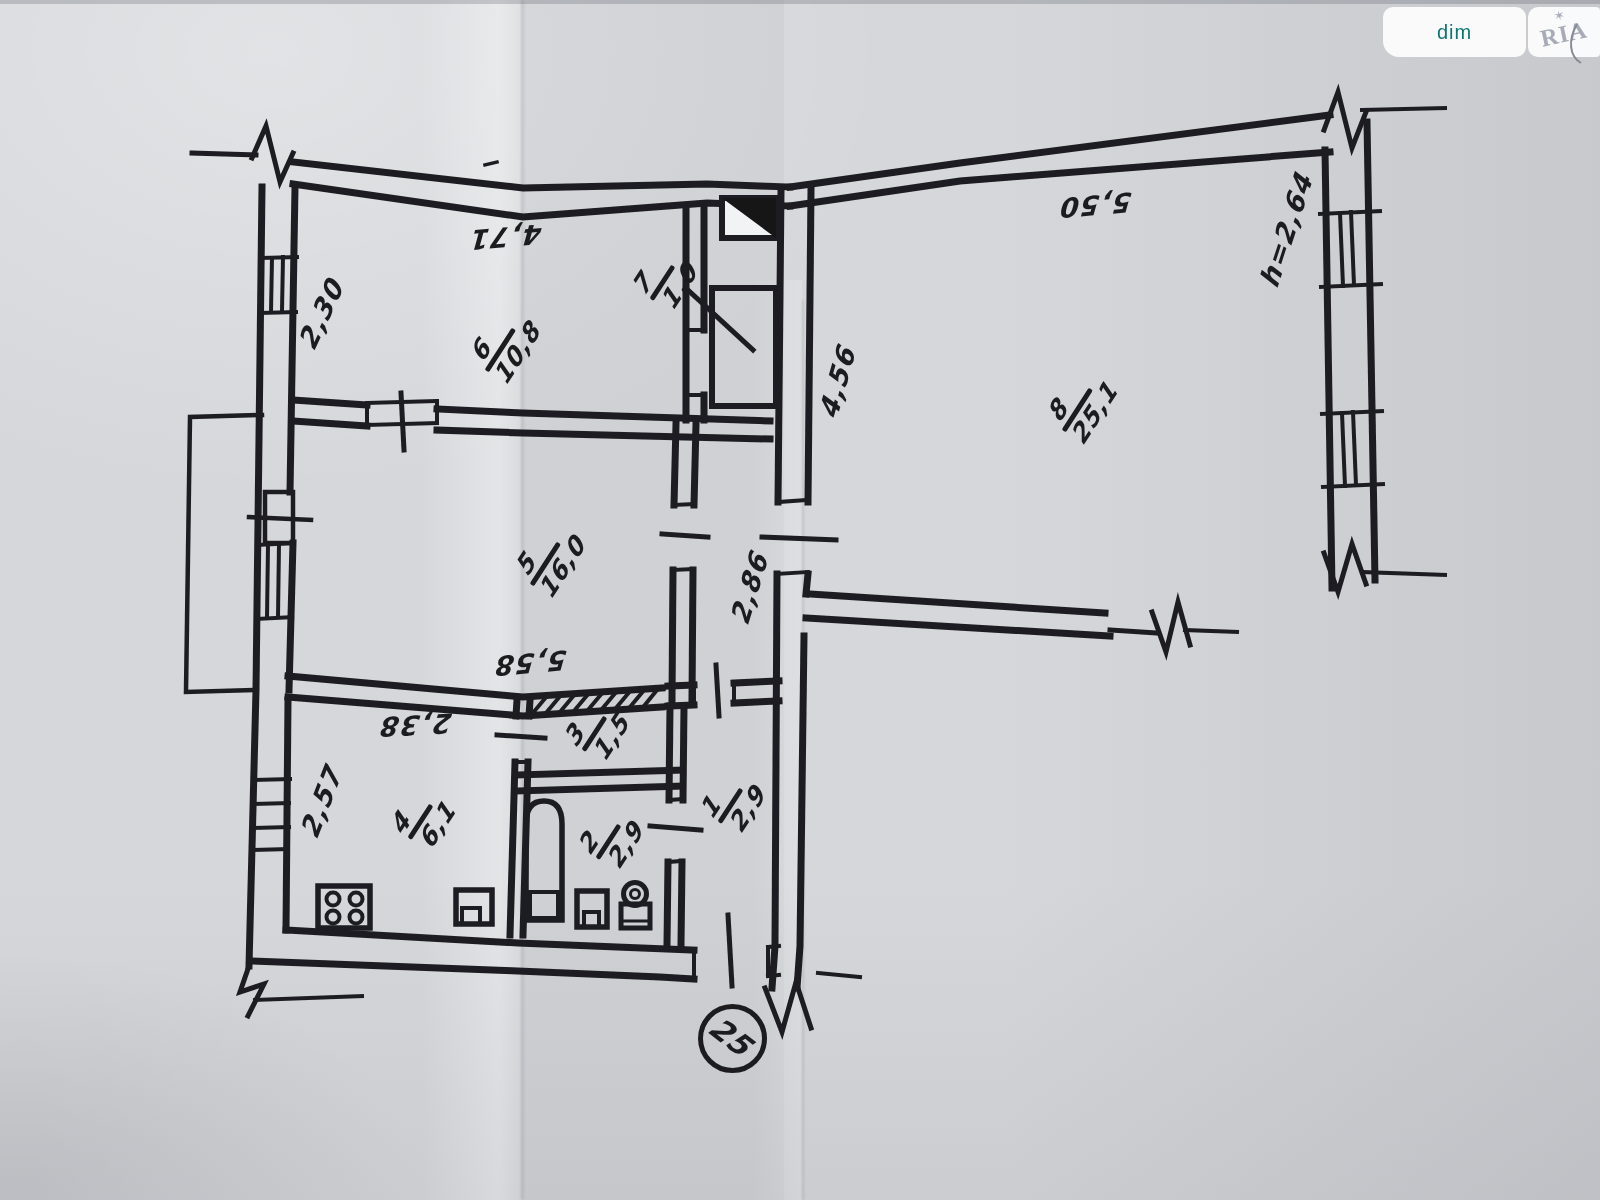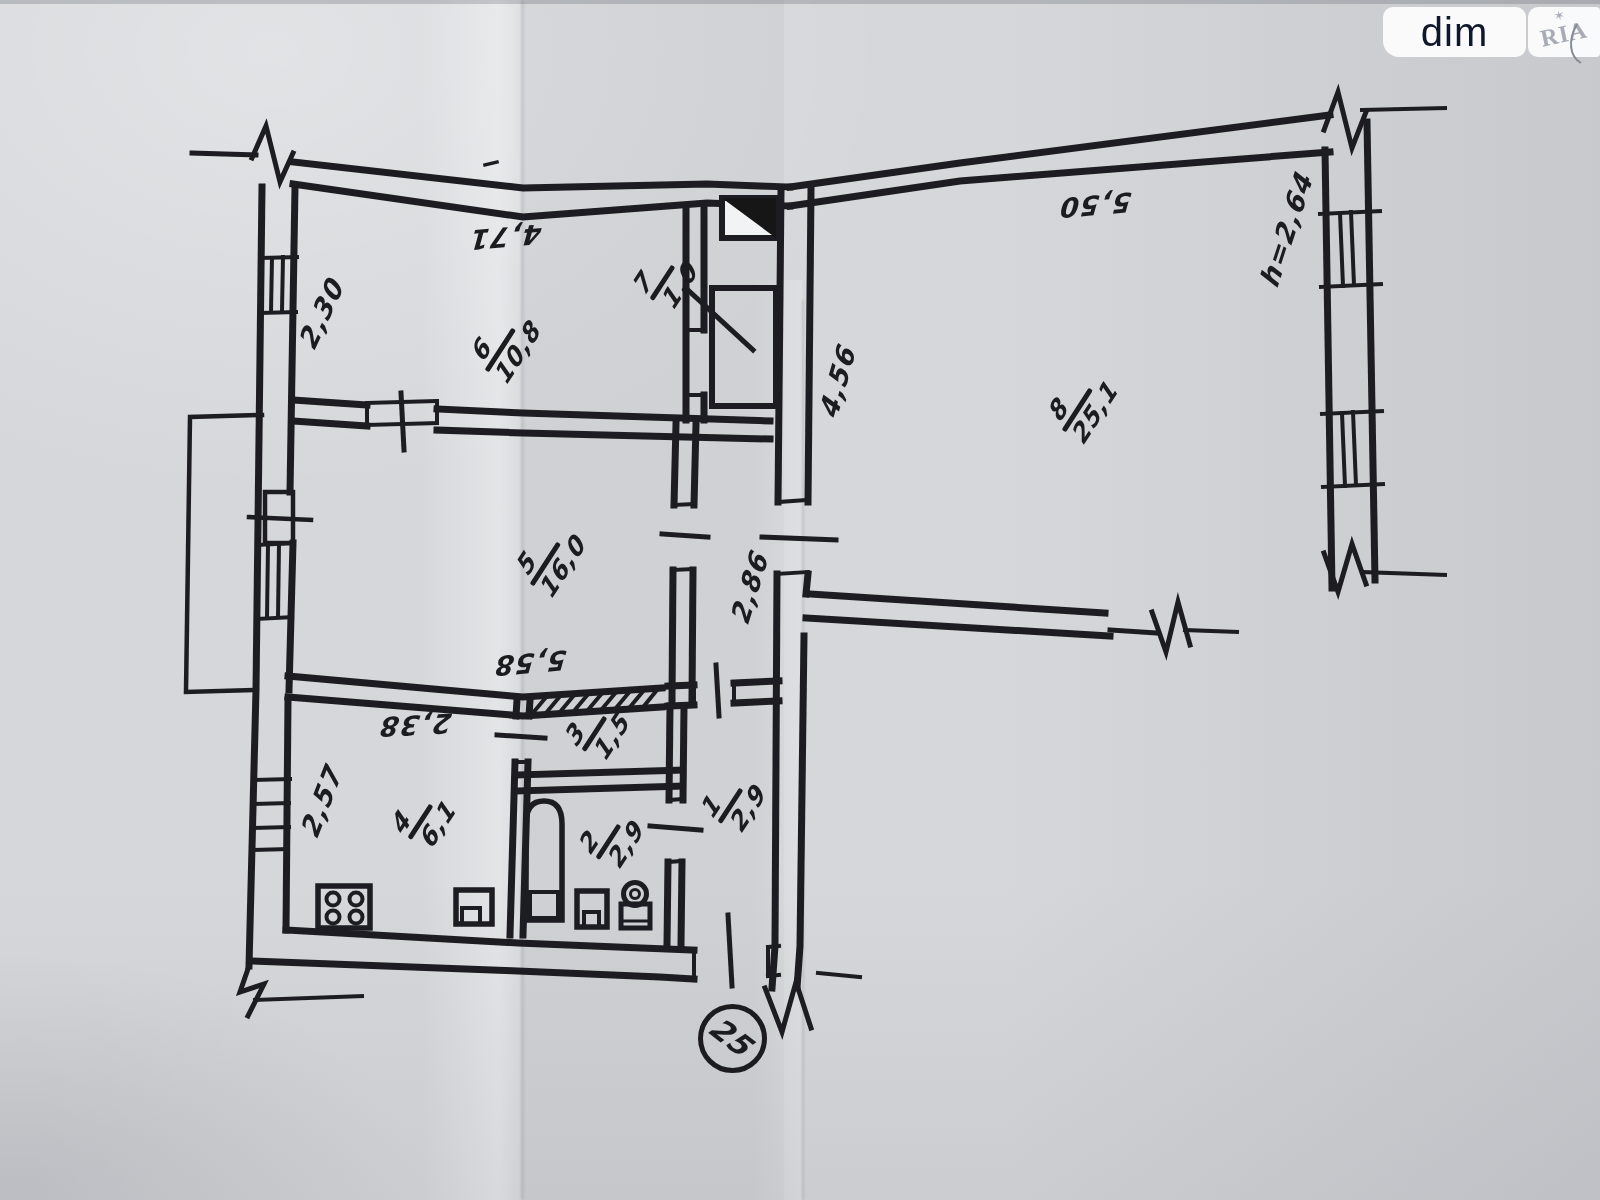--- a/index.html
+++ b/index.html
@@ -41,21 +41,21 @@
   .frac.small .bar{width:40px;}
   .apt-circle{position:absolute;left:698px;top:1004px;width:59px;height:59px;
        border:5.5px solid #1c1c1f;border-radius:50%;display:flex;align-items:center;justify-content:center;}
   .apt-circle span{font-size:30px;font-weight:700;font-style:italic;color:#1c1c1f;
        transform:rotate(38deg) skewX(-8deg);letter-spacing:1px;}
 
   
   .wm{position:absolute;left:1383px;top:7px;display:flex;gap:2px;}
   .wm-box{background:rgba(251,251,252,.97);height:50px;display:flex;align-items:center;justify-content:center;}
   .wm-dim{width:143px;border-radius:10px 10px 10px 16px;}
-  .wm-dim span{color:#0f172a;font-size:40px;font-weight:500;letter-spacing:1px;
+  .wm-dim span{color:#0f766e;font-size:20px;font-weight:500;letter-spacing:1px;
        font-family:"Liberation Sans",sans-serif;}
   .wm-ria{width:72px;border-radius:10px 4px 4px 10px;position:relative;overflow:hidden;}
   .wm-ria .ria-text{color:#a6abb5;font-size:24px;font-weight:800;letter-spacing:1px;
        transform:rotate(-12deg) translateY(2px);font-family:"Liberation Serif",serif;}
   .wm-ria .ria-star{position:absolute;left:26px;top:1px;font-size:13px;color:#a6abb5;transform:rotate(-15deg);}
 </style>
 </head>
 <body>
 
 <div class="stage">

